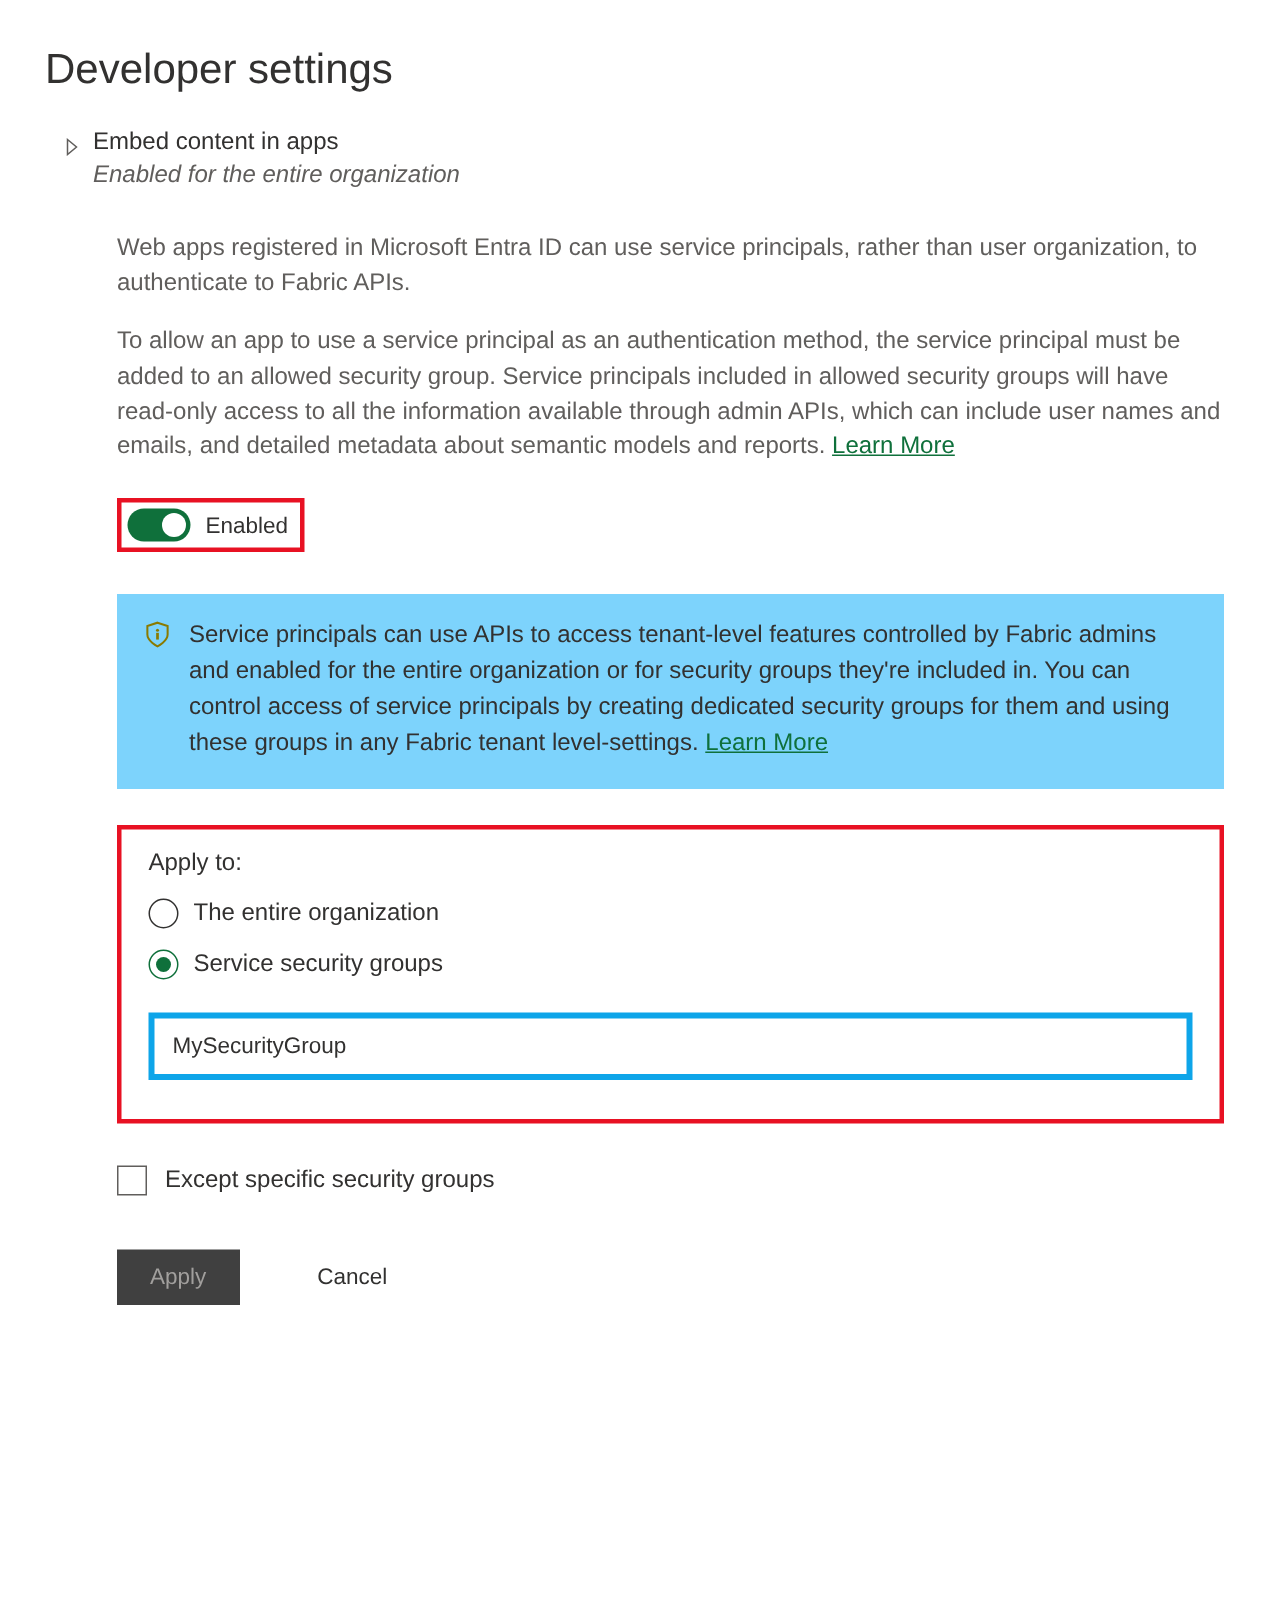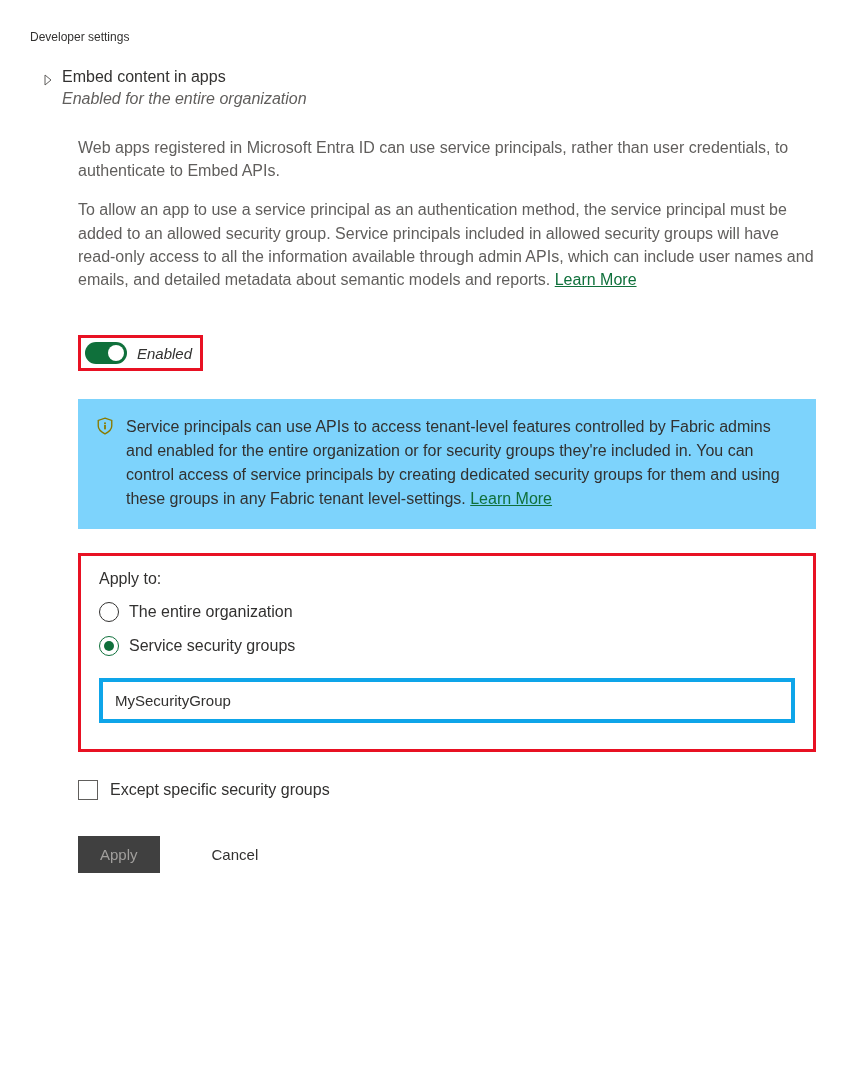--- a/index.html
+++ b/index.html
@@ -5,21 +5,21 @@
     * { box-sizing: border-box; margin: 0; padding: 0; }
     body {
       font-family: "Segoe UI", -apple-system, BlinkMacSystemFont, sans-serif;
       background: #ffffff;
       color: #323130;
       font-size: 14px;
       width: 846px;
       padding: 30px 30px 30px 30px;
     }
     .section-title {
-      font-size: 12px;
+      font-size: 28px;
       font-weight: 400;
       color: #323130;
       margin-bottom: 24px;
     }
     .setting-item {
       margin-left: 14px;
       margin-bottom: 24px;
     }
     .setting-header {
       display: flex;
@@ -219,26 +219,26 @@
     <div>
       <div class="setting-title">Embed content in apps</div>
       <div class="setting-subtitle">Enabled for the entire organization</div>
     </div>
   </div>
 </div>
 
 <div class="setting-item">
 
   <div class="setting-body">
-    <p class="description">Web apps registered in Microsoft Entra ID can use service principals, rather than user credentials, to authenticate to Embed APIs.</p>
+    <p class="description">Web apps registered in Microsoft Entra ID can use service principals, rather than user organization, to authenticate to Fabric APIs.</p>
     <p class="description">
       <span>To allow an app to use a service principal as an authentication method, the service principal must be added to an allowed security group. Service principals included in allowed security groups will have read-only access to all the information available through admin APIs, which can include user names and emails, and detailed metadata about semantic models and reports.  </span><a class="link">Learn More</a>
     </p>
 
-    <div class="highlight-box tight" style="margin-top:28px;margin-bottom:28px;font-style:italic;">
+    <div class="highlight-box tight" style="margin-top:7px;margin-bottom:28px;">
       <div class="toggle">
         <div class="toggle-knob"></div>
       </div>
       <span class="toggle-label" style="margin-left:10px">Enabled</span>
     </div>
 
     <div class="info-banner">
       <svg class="shield-icon" viewBox="0 0 16 16">
         <path fill="none" stroke="#8a7a00" stroke-width="1.2" d="M8 1 L14 3 V8 C14 12 8 15 8 15 C8 15 2 12 2 8 V3 Z"></path>
         <circle cx="8" cy="5.5" r="0.9" fill="#8a7a00"></circle>

